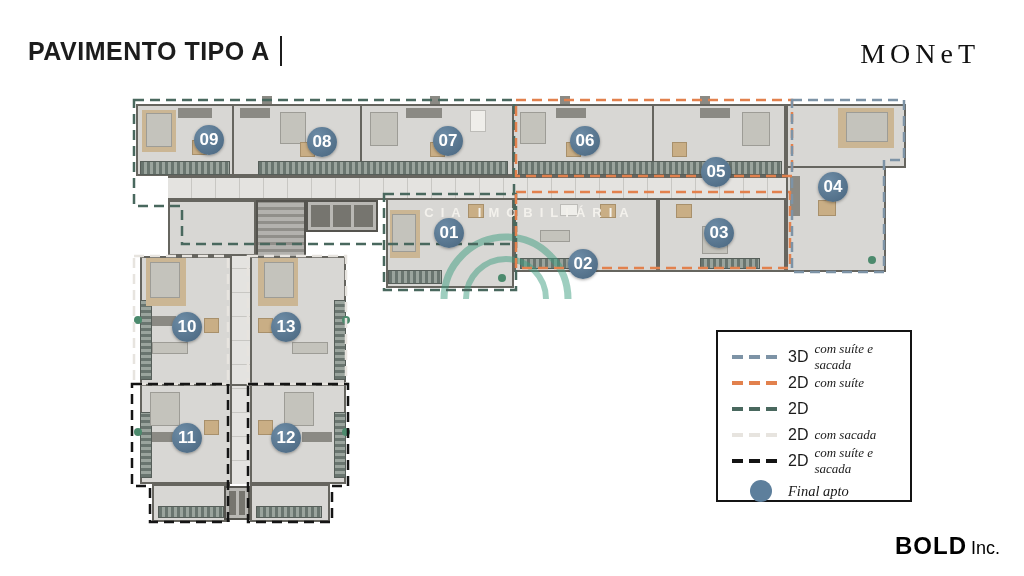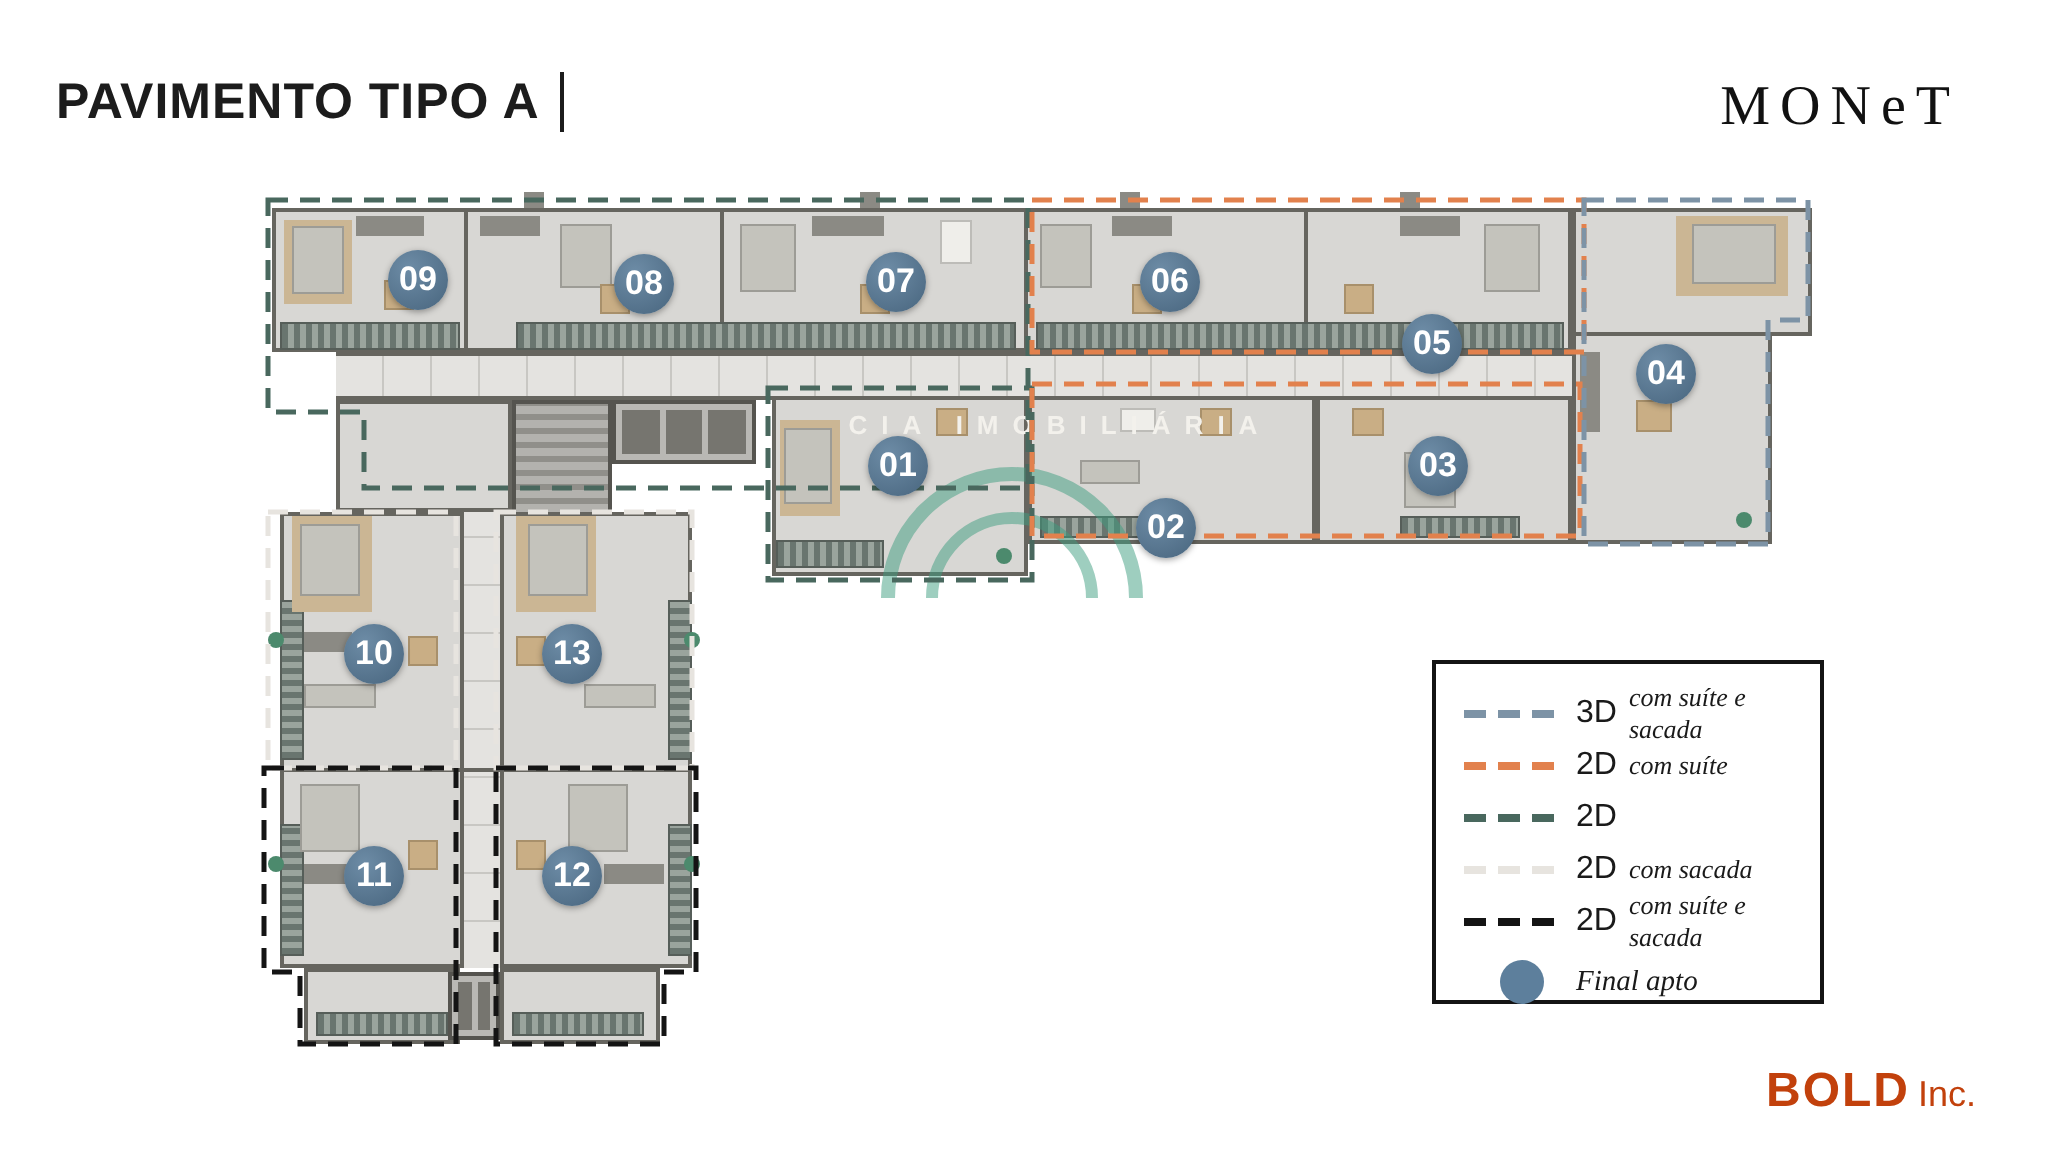--- a/index.html
+++ b/index.html
@@ -6,21 +6,21 @@
   body{width:1024px;height:576px;position:relative;background:#ffffff;overflow:hidden;
        font-family:"Liberation Sans",sans-serif;}
 
   
   #header{position:absolute;left:28px;top:36px;display:flex;align-items:center;gap:10px;}
   #title-main{font-size:25px;font-weight:600;letter-spacing:.5px;color:#1c1c1c;}
   #title-sep{width:2px;height:30px;background:#1c1c1c;}
   #title-sub{font-family:"Liberation Serif",serif;font-style:italic;font-size:23px;color:#222;}
   #logo-monet{position:absolute;right:44px;top:38px;font-family:"Liberation Serif",serif;
       font-size:28px;letter-spacing:5px;color:#111;font-weight:400;}
-  #brand-bold{position:absolute;right:36px;bottom:16px;color:#c2410c;}
+  #brand-bold{position:absolute;right:24px;bottom:16px;color:#000000;}
   #brand-bold .b{font-size:24px;font-weight:800;letter-spacing:1px;}
   #brand-bold .i{font-size:18px;font-weight:500;margin-left:4px;}
 
   
   .blk{position:absolute;background:#d8d7d4;border:2px solid #66655f;box-sizing:border-box;}
   .cor{position:absolute;background:#e4e3e0;border-top:2px solid #66655f;border-bottom:2px solid #66655f;box-sizing:border-box;
        background-image:repeating-linear-gradient(90deg,transparent 0 23px,#c8c7c3 23px 24px);}
   .corv{position:absolute;background:#e4e3e0;border-left:2px solid #66655f;border-right:2px solid #66655f;box-sizing:border-box;
        background-image:repeating-linear-gradient(0deg,transparent 0 23px,#c8c7c3 23px 24px);}
   .wv{position:absolute;width:2px;background:#66655f;}

